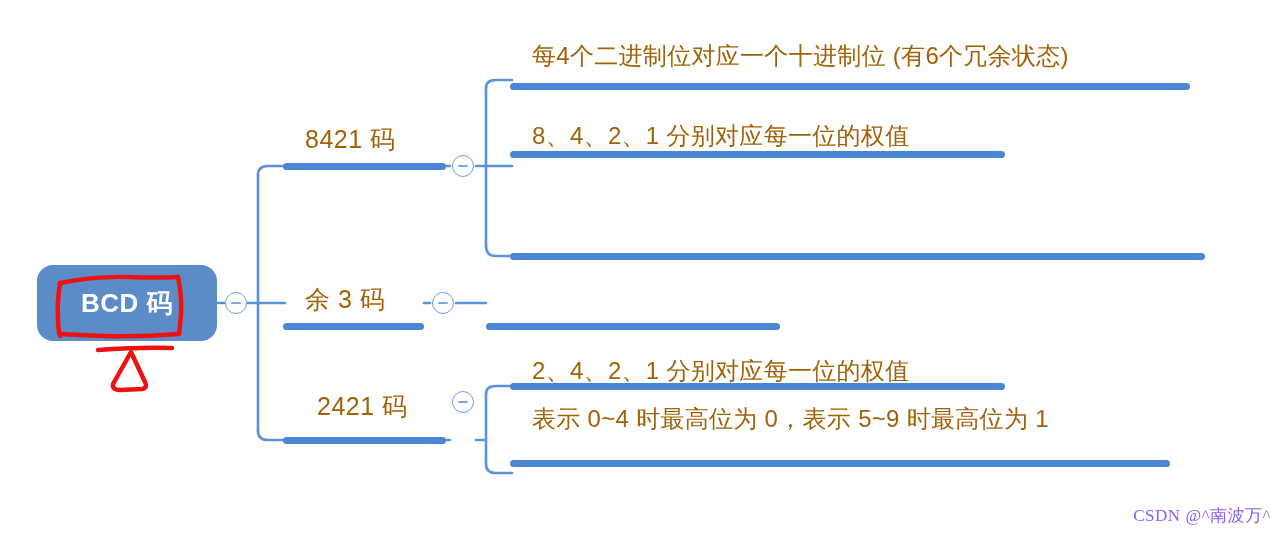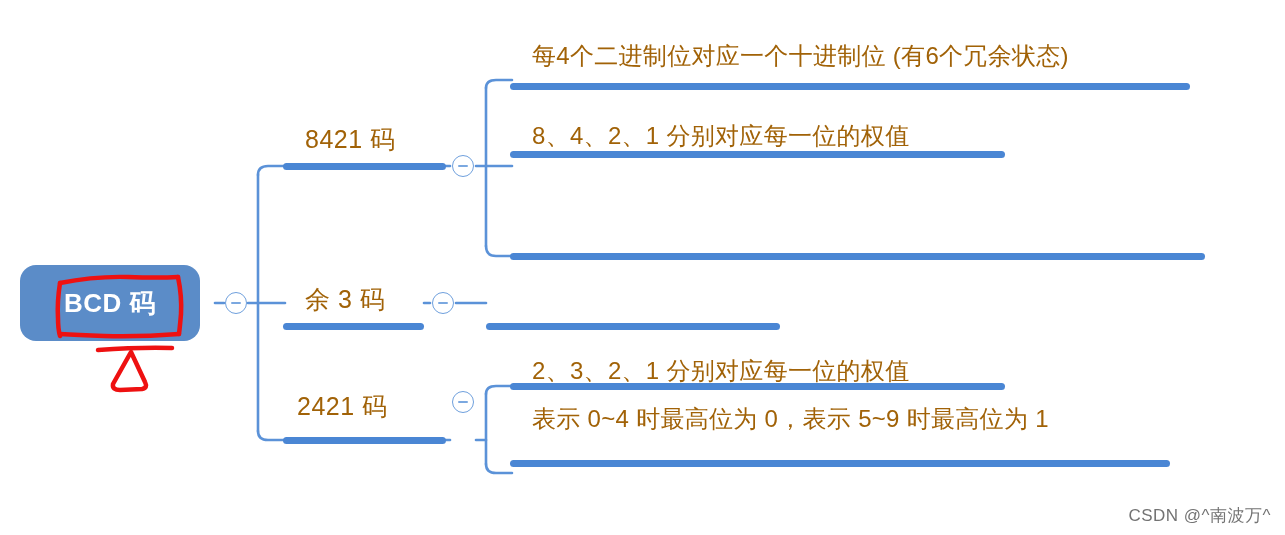--- a/index.html
+++ b/index.html
@@ -20,21 +20,21 @@
     left: 0;
     top: 0;
     width: 1285px;
     height: 535px;
     pointer-events: none;
   }
 
   
   .root-node {
     position: absolute;
-    left: 20px;
+    left: 37px;
     top: 265px;
     width: 180px;
     height: 76px;
     background: #5b8cc8;
     border-radius: 16px;
     display: flex;
     align-items: center;
     justify-content: center;
     box-sizing: border-box;
   }
@@ -104,23 +104,24 @@
     height: 535px;
     pointer-events: none;
   }
 
   
   .watermark {
     position: absolute;
     right: 14px;
     bottom: 8px;
     font-size: 17px;
-    color: #737373;
+    color: #8b5cf6;
     letter-spacing: 0.5px;
     white-space: nowrap;
+    font-family: Liberation Serif, serif;
   }
 </style>
 </head>
 <body>
 
 <div id="canvas">
 
   <svg id="wires" viewBox="0 0 1285 535" xmlns="http://www.w3.org/2000/svg">
     <g fill="none" stroke="#5b92d8" stroke-width="2.6" stroke-linecap="round">
 
@@ -172,25 +173,25 @@
   <div class="bar" style="left:510px; top:151px; width:495px;"></div>
 
   <div class="bar" style="left:510px; top:253px; width:695px;"></div>
 
   <div class="node lvl1" style="left:305px; top:283px;text-align:right;">余 3 码</div>
   <div class="bar" style="left:283px; top:323px; width:141px;"></div>
   <div class="toggle" style="left:432px; top:292px;"></div>
 
   <div class="bar" style="left:486px; top:323px; width:294px;"></div>
 
-  <div class="node lvl1" style="left:297px; top:390px;">2421 码</div>
+  <div class="node lvl1" style="left:317px; top:390px;">2421 码</div>
   <div class="bar" style="left:283px; top:437px; width:163px;"></div>
   <div class="toggle" style="left:452px; top:391px;"></div>
 
-  <div class="node lvl2" style="left:532px; top:355px;">2、3、2、1 分别对应每一位的权值</div>
+  <div class="node lvl2" style="left:532px; top:355px;">2、4、2、1 分别对应每一位的权值</div>
   <div class="bar" style="left:510px; top:383px; width:495px;"></div>
 
   <div class="node lvl2" style="left:532px; top:403px;">表示 0~4 时最高位为 0，表示 5~9 时最高位为 1</div>
   <div class="bar" style="left:510px; top:460px; width:660px;"></div>
 
   <svg id="annotation" viewBox="0 0 1285 535" xmlns="http://www.w3.org/2000/svg">
     <g fill="none" stroke="#ee1111" stroke-width="4.5" stroke-linecap="round" stroke-linejoin="round">
 
       <path d="M60 283 Q95 276 128 277 Q158 278 178 277"></path>
       <path d="M178 277 Q182 296 181 314 Q180 326 179 334"></path>

